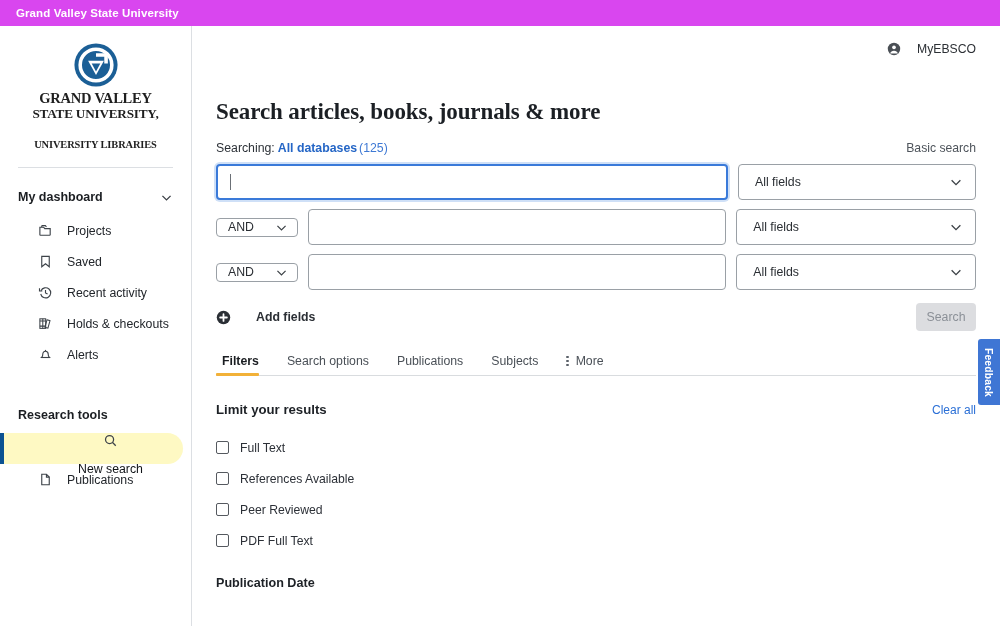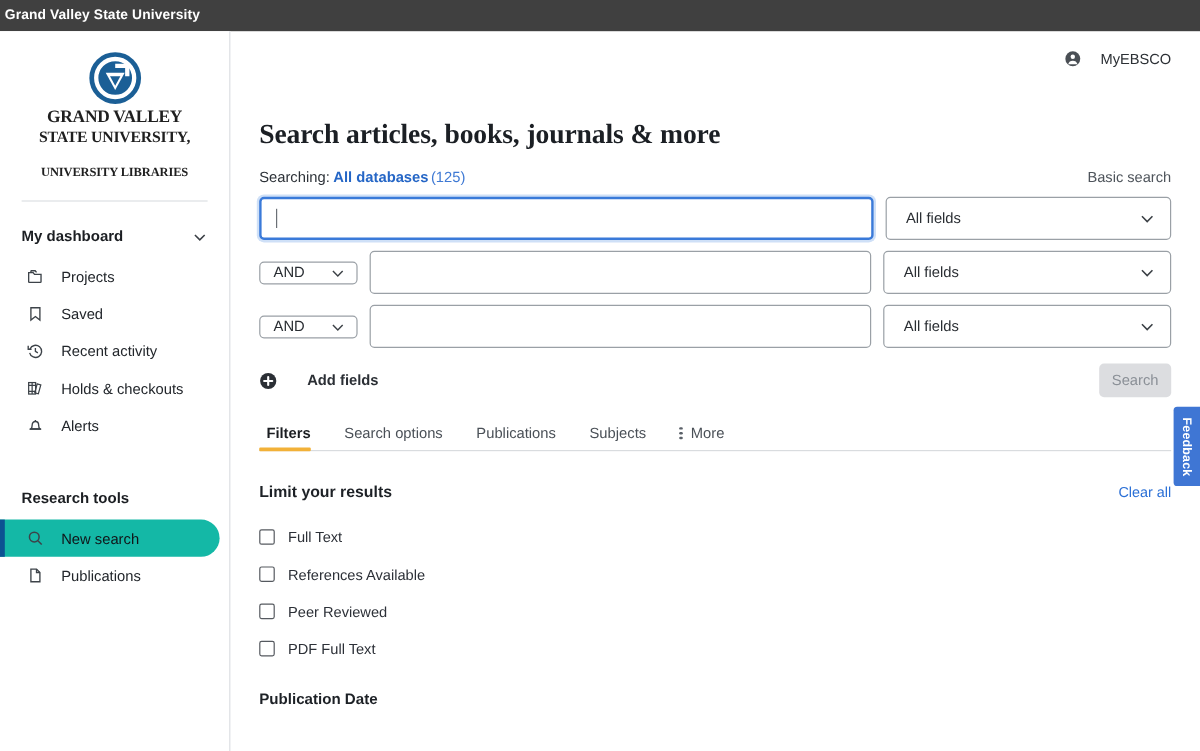--- a/index.html
+++ b/index.html
@@ -9,24 +9,24 @@
     overflow: hidden;
     background: #ffffff;
     font-family: "Liberation Sans", sans-serif;
     color: #22252a;
   }
   #app { position: relative; width: 1000px; height: 626px; overflow: hidden; }
 
   
   .topbar {
     height: 26px;
-    background: #404040;
+    background: #d946ef;
     display: flex;
     align-items: center;
-    padding-left: 4px;
+    padding-left: 16px;
   }
   .topbar-title {
     color: #ffffff;
     font-size: 11.5px;
     font-weight: bold;
     letter-spacing: .1px;
   }
 
   
   .body-wrap { display: flex; height: 600px; }
@@ -69,30 +69,30 @@
     margin-top: 11px;
   }
   .side-head-label { font-size: 12.5px; font-weight: bold; color: #1b1e22; }
   .chev { width: 13px; height: 13px; color: #3a3f45; }
 
   .side-head.second { margin-top: 27px; }
 
   .nav-item {
     display: flex; align-items: center;
     height: 31px;
-    padding-left: 22px;
+    padding-left: 38px;
     gap: 14px;
     cursor: pointer;
     position: relative;
     border-radius: 0 16px 16px 0;
     margin-right: 8px;
   }
   .nav-item .ico { width: 15px; height: 15px; color: #3d4349; flex: 0 0 15px; }
   .nav-label { font-size: 12.3px; color: #22262b; }
-  .nav-item.active { background: #14b8a6; }
+  .nav-item.active { background: #fef9c3; flex-direction: column; }
   .nav-item.active::before {
     content: ""; position: absolute; left: 0; top: 0; bottom: 0;
     width: 4px; background: #0c5292;
   }
   .nav-item.active .nav-label { color: #111418; }
 
   
   .main {
     flex: 1;
     height: 600px;

